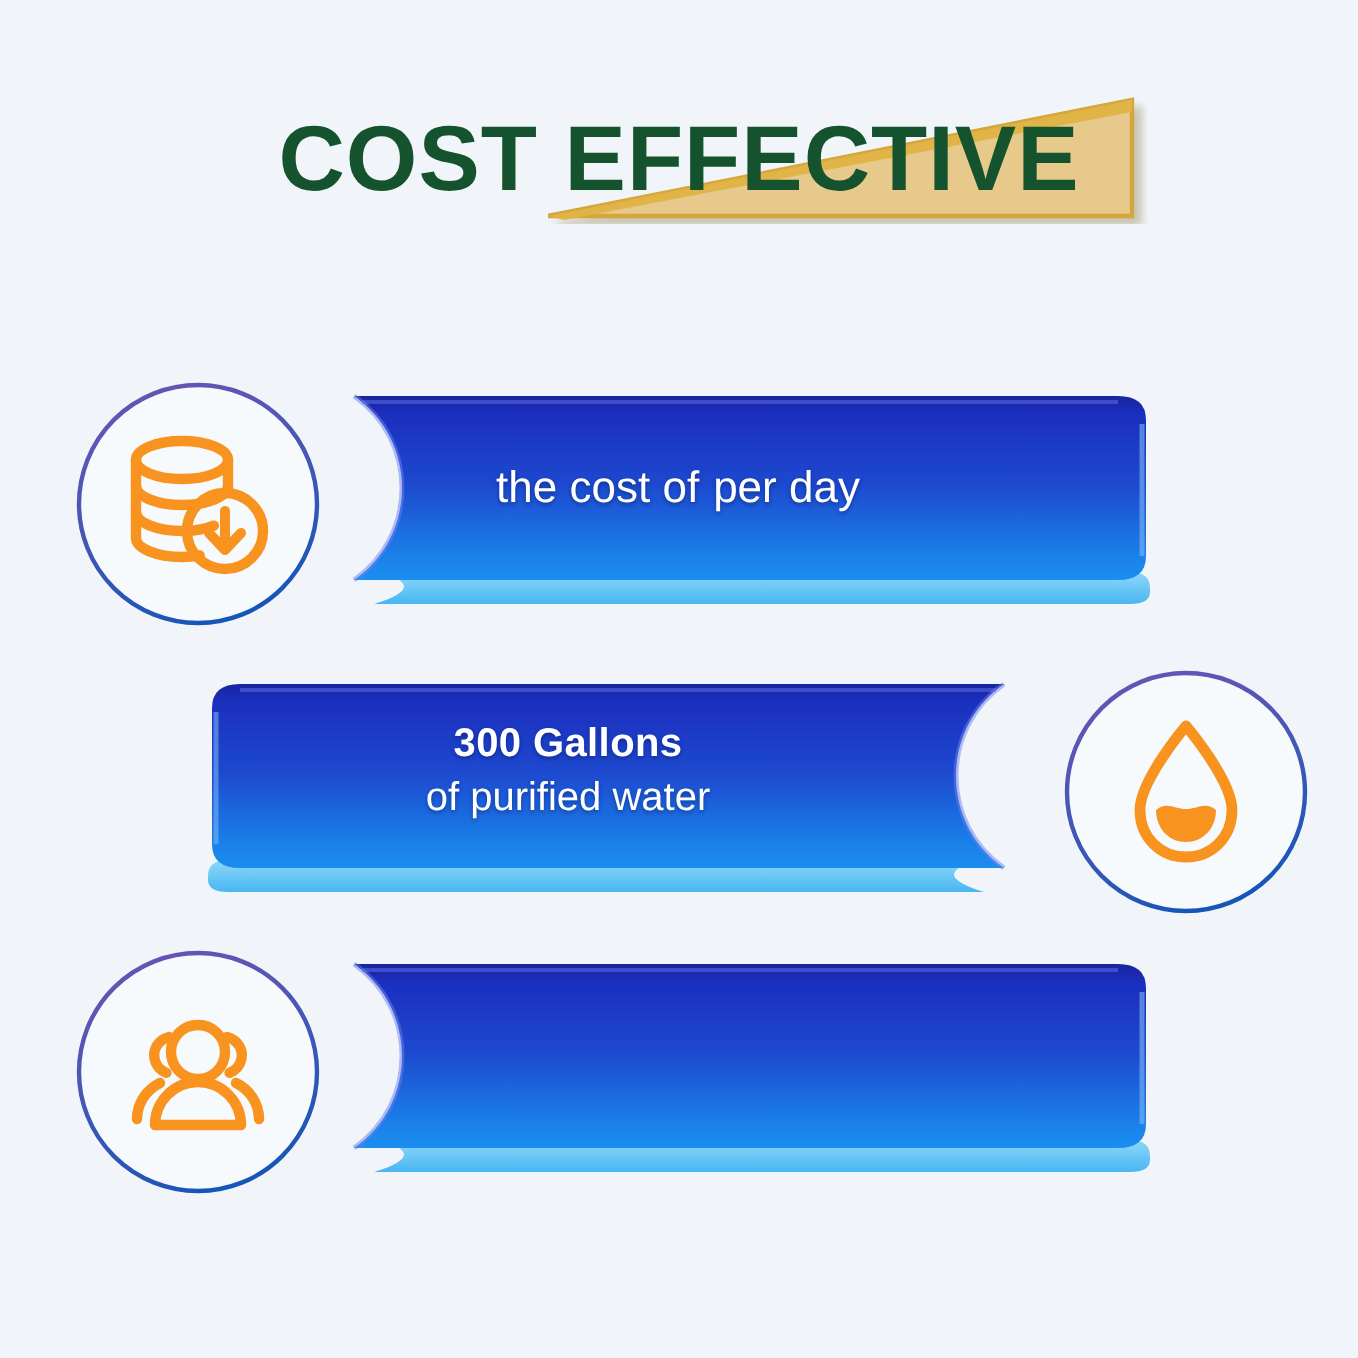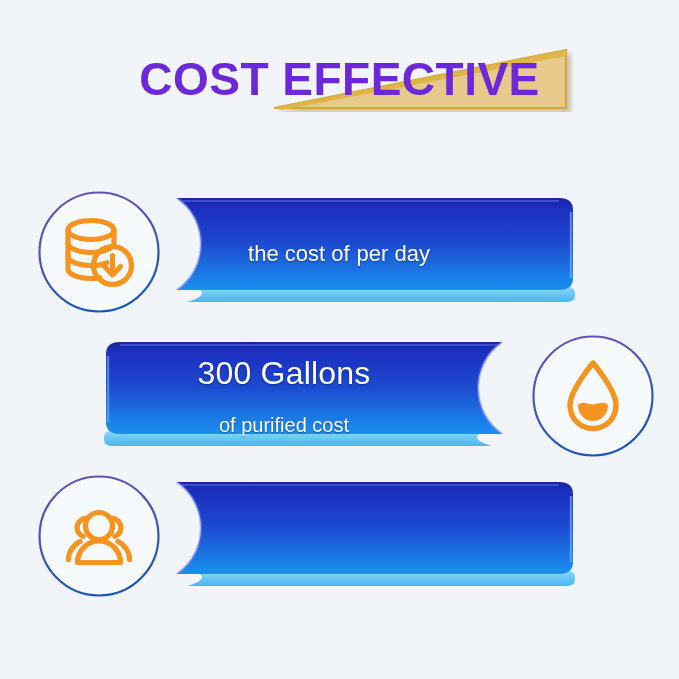--- a/index.html
+++ b/index.html
@@ -41,21 +41,21 @@
     position: absolute;
     left: 0;
     top: 0;
     width: 679px;
     height: 70px;
     line-height: 70px;
     text-align: center;
     font-size: 46px;
     font-weight: bold;
     letter-spacing: 0.5px;
-    color: #6d28d9;
+    color: #14532d;
     white-space: nowrap;
   }
 
   
   .row {
     position: absolute;
     left: 0;
     width: 679px;
     height: 130px;
   }
@@ -111,25 +111,25 @@
     align-items: baseline;
     gap: 7px;
   }
   .one-line .line-main .big {
     font-size: 31px;
     font-weight: bold;
     letter-spacing: 0.3px;
   }
   
   .two-line .line-main {
-    font-size: 32px;
-    font-weight: normal;
+    font-size: 20px;
+    font-weight: bold;
     letter-spacing: 0.2px;
   }
-  .shift-left  { padding-right: 56px; margin-top: 20px; }
+  .shift-left  { padding-right: 56px; }
   .shift-right { padding-left: 42px; }
 
   
   .badge {
     position: absolute;
     top: 4px;
     width: 124px;
     height: 124px;
   }
   .badge.at-left  { left: 37px; }
@@ -267,21 +267,21 @@
                C 368,26 368,74 400,96
                L 18,96 Q 4,96 4,84
                L 4,16 Q 4,4 18,4 Z" fill="url(#bgrad2)"></path>
       <path d="M 18,7 L 396,7" stroke="#5b6ce8" stroke-width="2" opacity="0.55" fill="none"></path>
       <path d="M 6,18 L 6,84" stroke="#7fb8f5" stroke-width="2.5" opacity="0.55" fill="none"></path>
       <path d="M 400,4 C 368,26 368,74 400,96" stroke="#6b7ff0" stroke-width="2.5" opacity="0.5" fill="none"></path>
     </svg>
 
     <div class="banner-text two-line">
       <div class="line-main shift-left">300 Gallons</div>
-      <div class="line-sub shift-left">of purified cost</div>
+      <div class="line-sub shift-left">of purified water</div>
     </div>
   </div>
 
   <div class="badge at-right">
     <svg class="badge-ring" viewBox="0 0 124 124">
       <defs>
         <linearGradient id="ring2" x1="0.25" y1="0" x2="0.6" y2="1">
           <stop offset="0" stop-color="#6a53b4"></stop>
           <stop offset="0.45" stop-color="#4757b6"></stop>
           <stop offset="1" stop-color="#1556b8"></stop>

